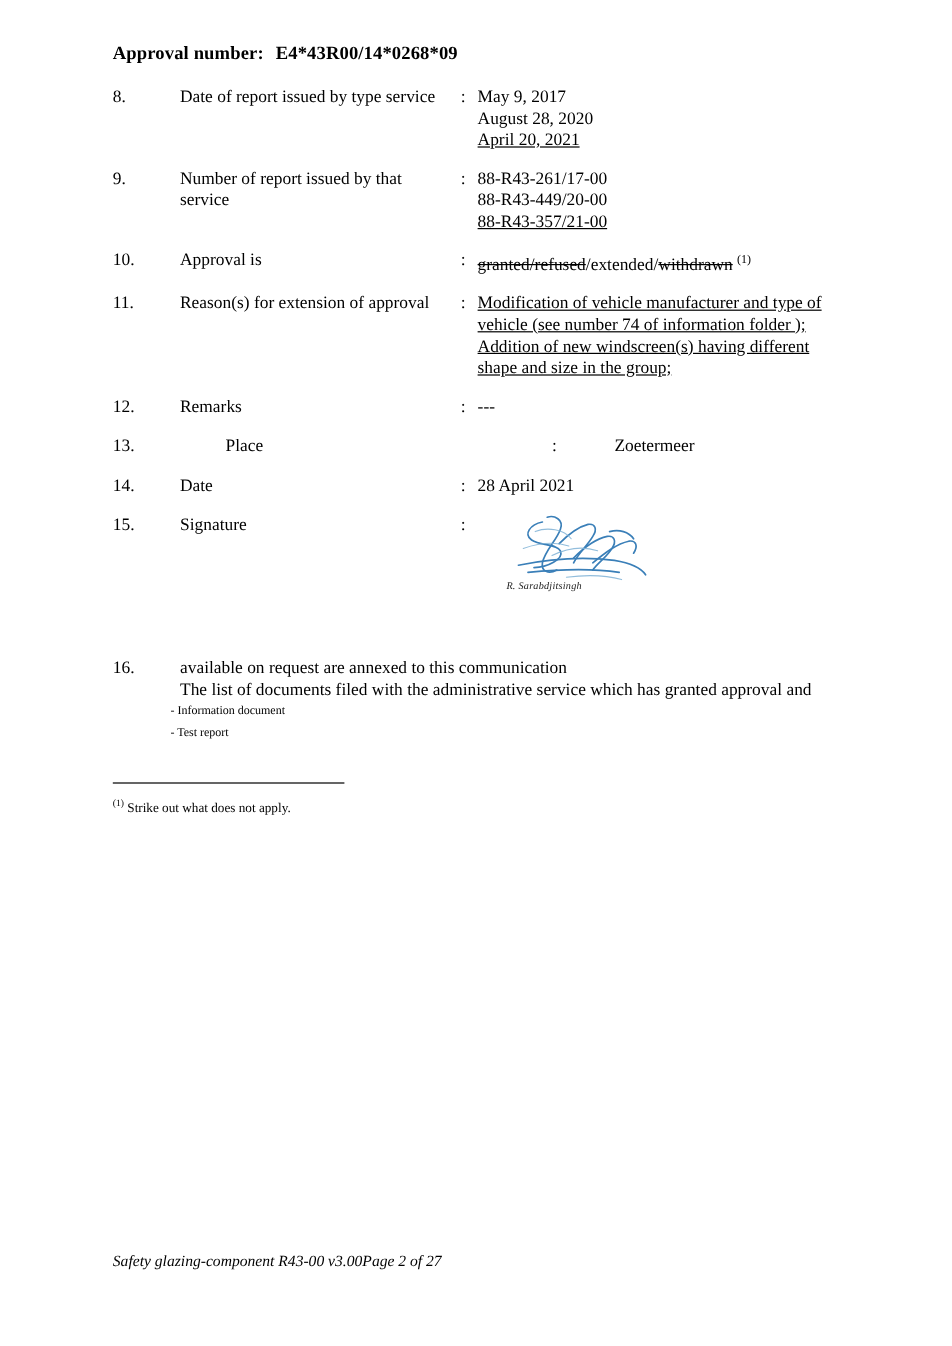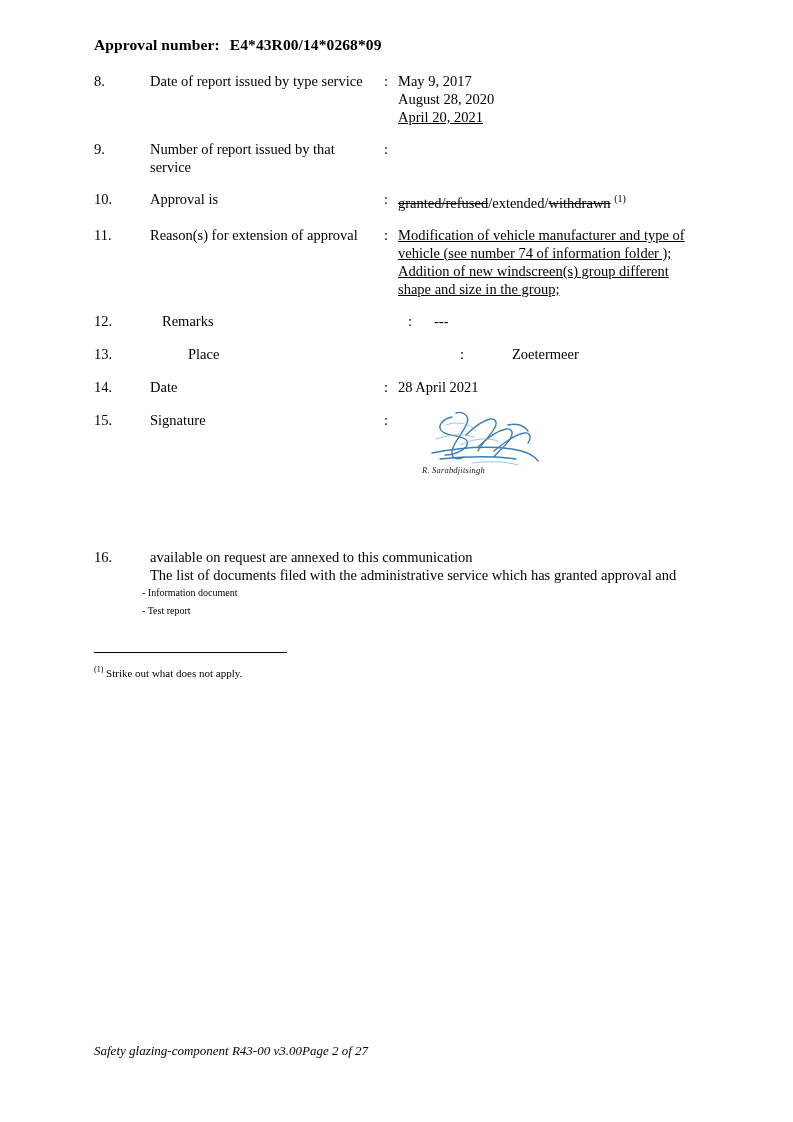--- a/index.html
+++ b/index.html
@@ -67,21 +67,21 @@
   .u { text-decoration: underline; }
   .strike { text-decoration: line-through; }
   .sup {
     font-size: 10px;
     vertical-align: super;
   }
   .row-8 { margin-bottom: 14px; }
   .row-9 { margin-bottom: 14px; }
   .row-10 { margin-bottom: 14px; }
   .row-11 { margin-bottom: 14px; }
-  .row-12 { margin-bottom: 15px; gap: 12px; }
+  .row-12 { margin-bottom: 15px; }
   .row-13 { margin-bottom: 15px; gap: 38px; }
   .row-14 { margin-bottom: 15px; }
 
   .sig-block {
     position: relative;
     height: 70px;
     width: 260px;
   }
   .sig-svg {
     position: absolute;
@@ -174,40 +174,45 @@
         <span class="ln">May 9, 2017</span>
         <span class="ln">August 28, 2020</span>
         <span class="ln u">April 20, 2021</span>
       </div>
     </div>
 
     <div class="row row-9">
       <div class="num">9.</div>
       <div class="label">Number of report issued by that service</div>
       <div class="colon">:</div>
+      <div class="value">
+        <span class="ln">88-R43-261/17-00</span>
+        <span class="ln">88-R43-449/20-00</span>
+        <span class="ln u">88-R43-357/21-00</span>
+      </div>
     </div>
 
     <div class="row row-10">
       <div class="num">10.</div>
       <div class="label">Approval is</div>
       <div class="colon">:</div>
       <div class="value">
         <span><span class="strike">granted/refused</span><span>/extended/</span><span class="strike">withdrawn</span></span>
         <span class="sup">(1)</span>
       </div>
     </div>
 
     <div class="row row-11">
       <div class="num">11.</div>
       <div class="label">Reason(s) for extension of approval</div>
       <div class="colon">:</div>
       <div class="value">
         <span class="ln u">Modification of vehicle manufacturer and type of</span>
         <span class="ln u">vehicle (see number 74 of information folder );</span>
-        <span class="ln u">Addition of new windscreen(s) group different</span>
+        <span class="ln u">Addition of new windscreen(s) having different</span>
         <span class="ln u">shape and size in the group;</span>
       </div>
     </div>
 
     <div class="row row-12">
       <div class="num">12.</div>
       <div class="label">Remarks</div>
       <div class="colon">:</div>
       <div class="value">
         <span class="ln">---</span>

